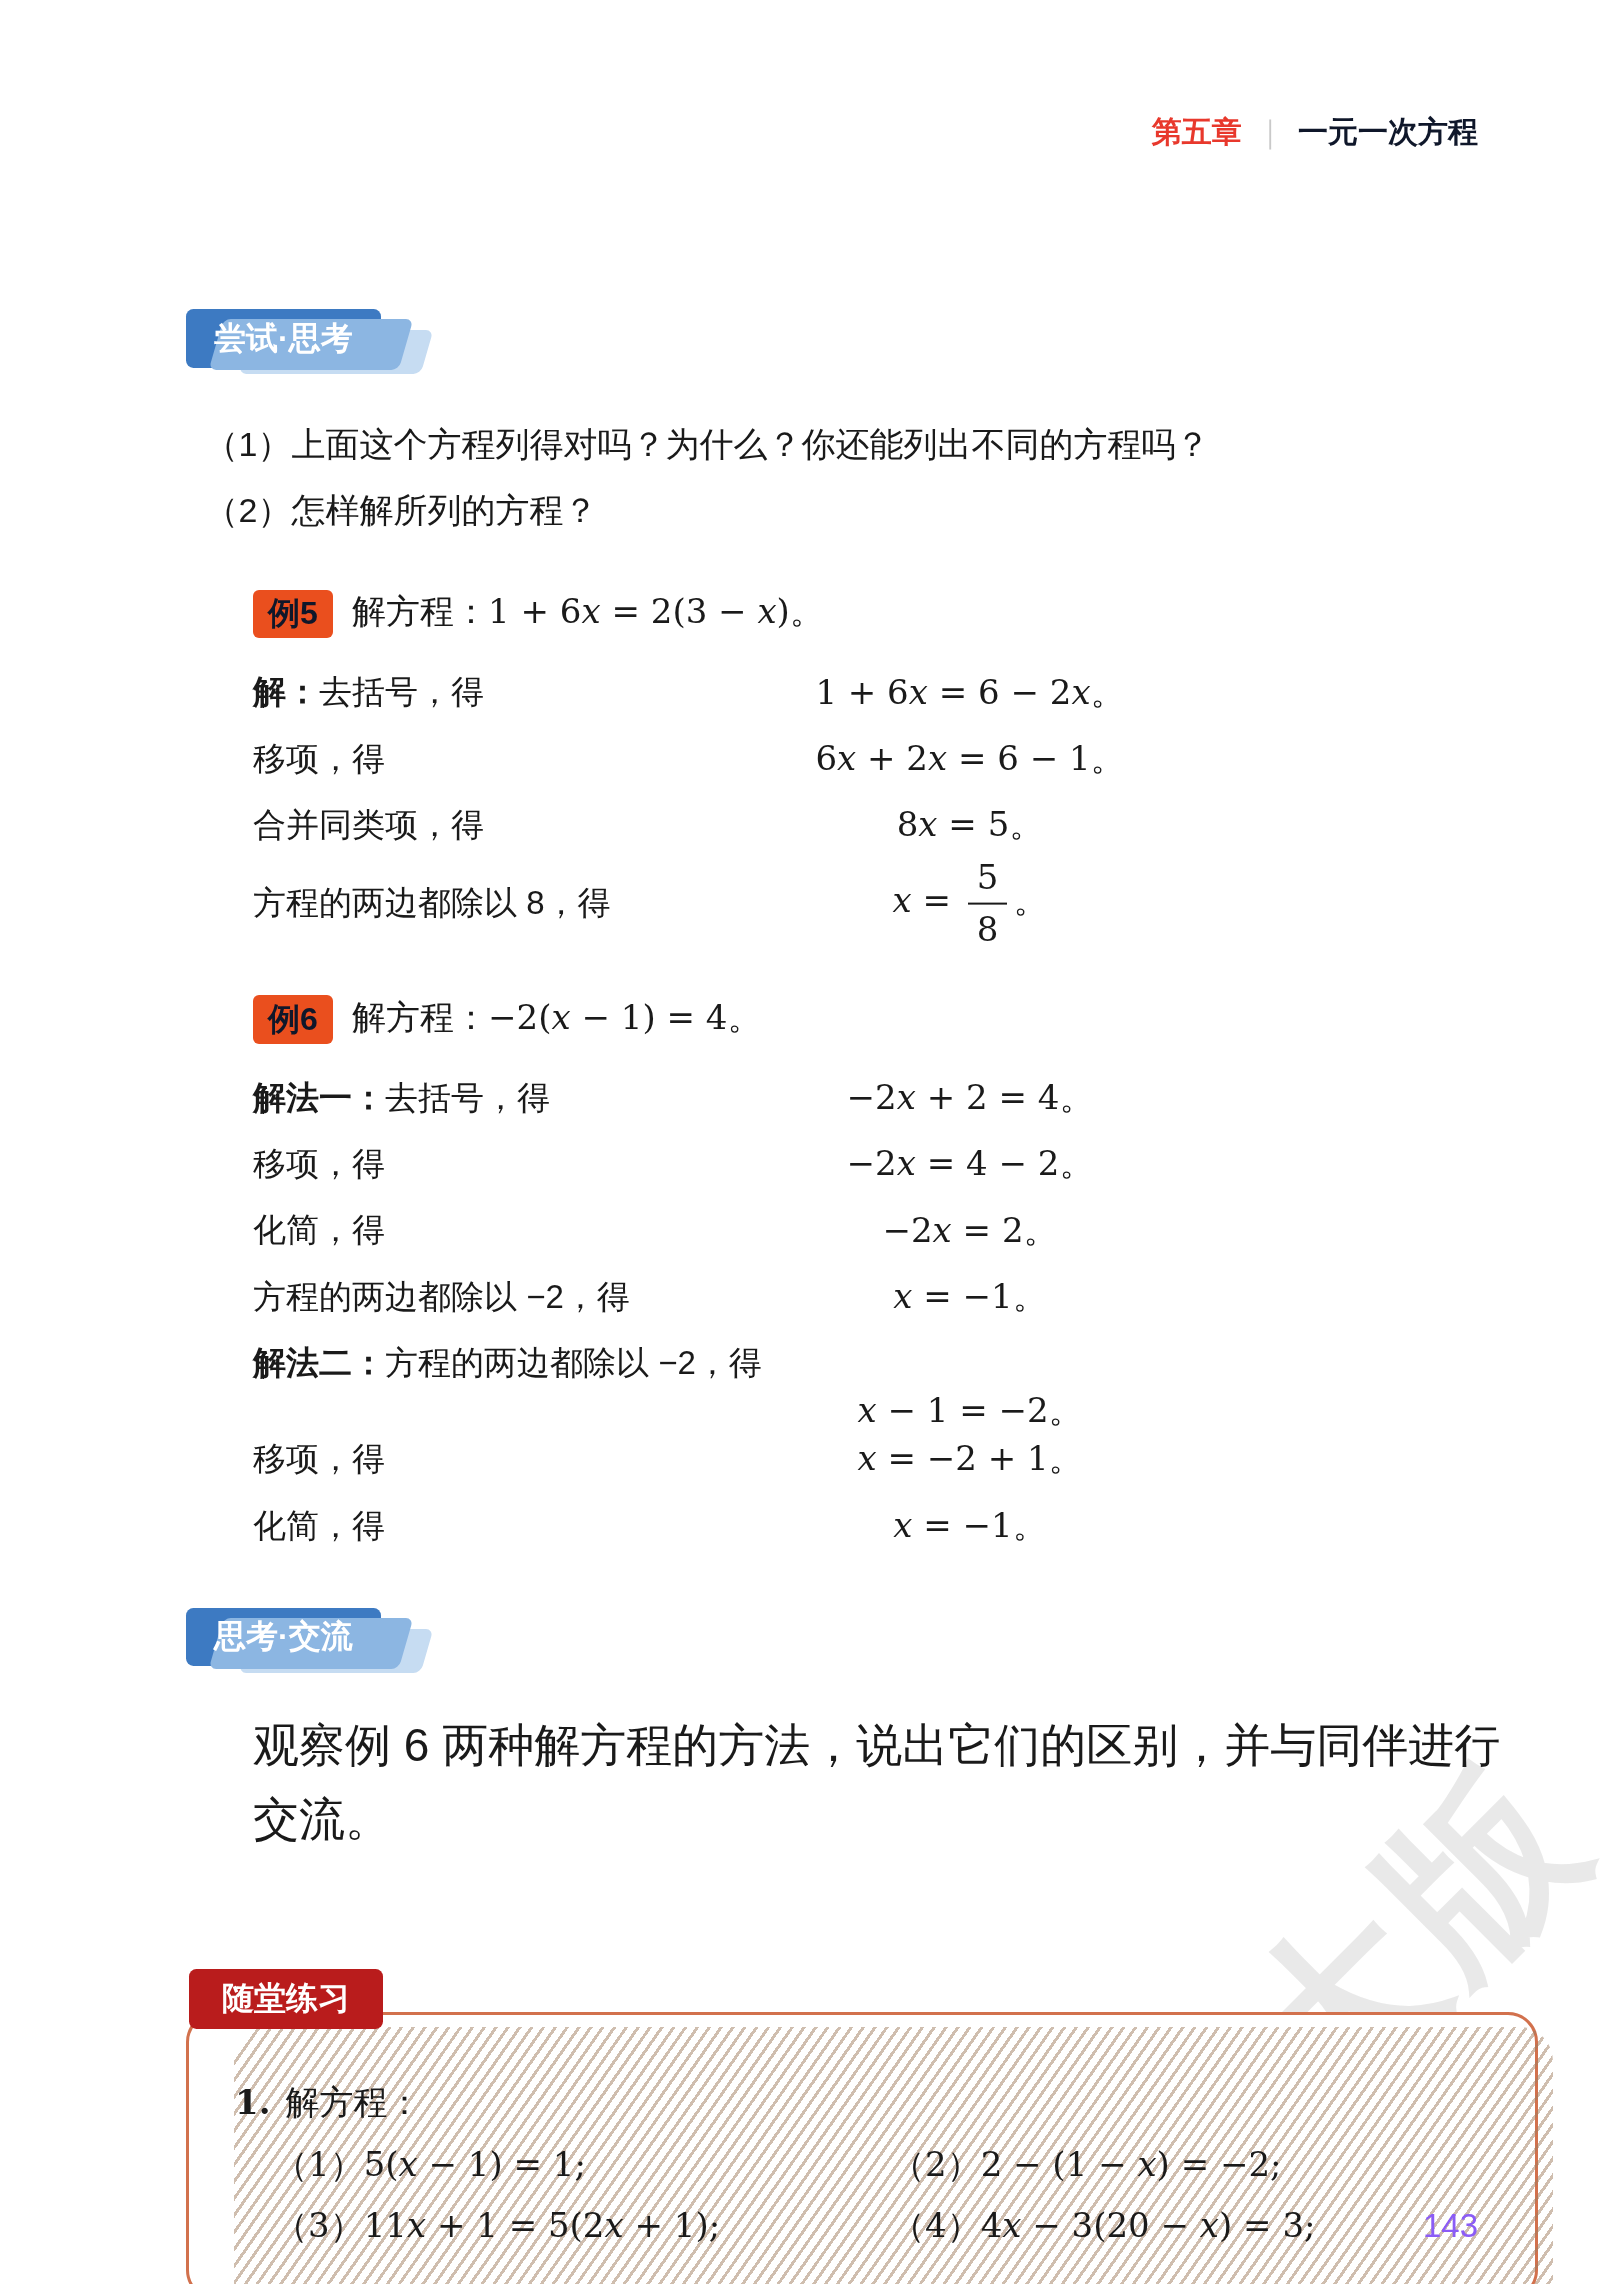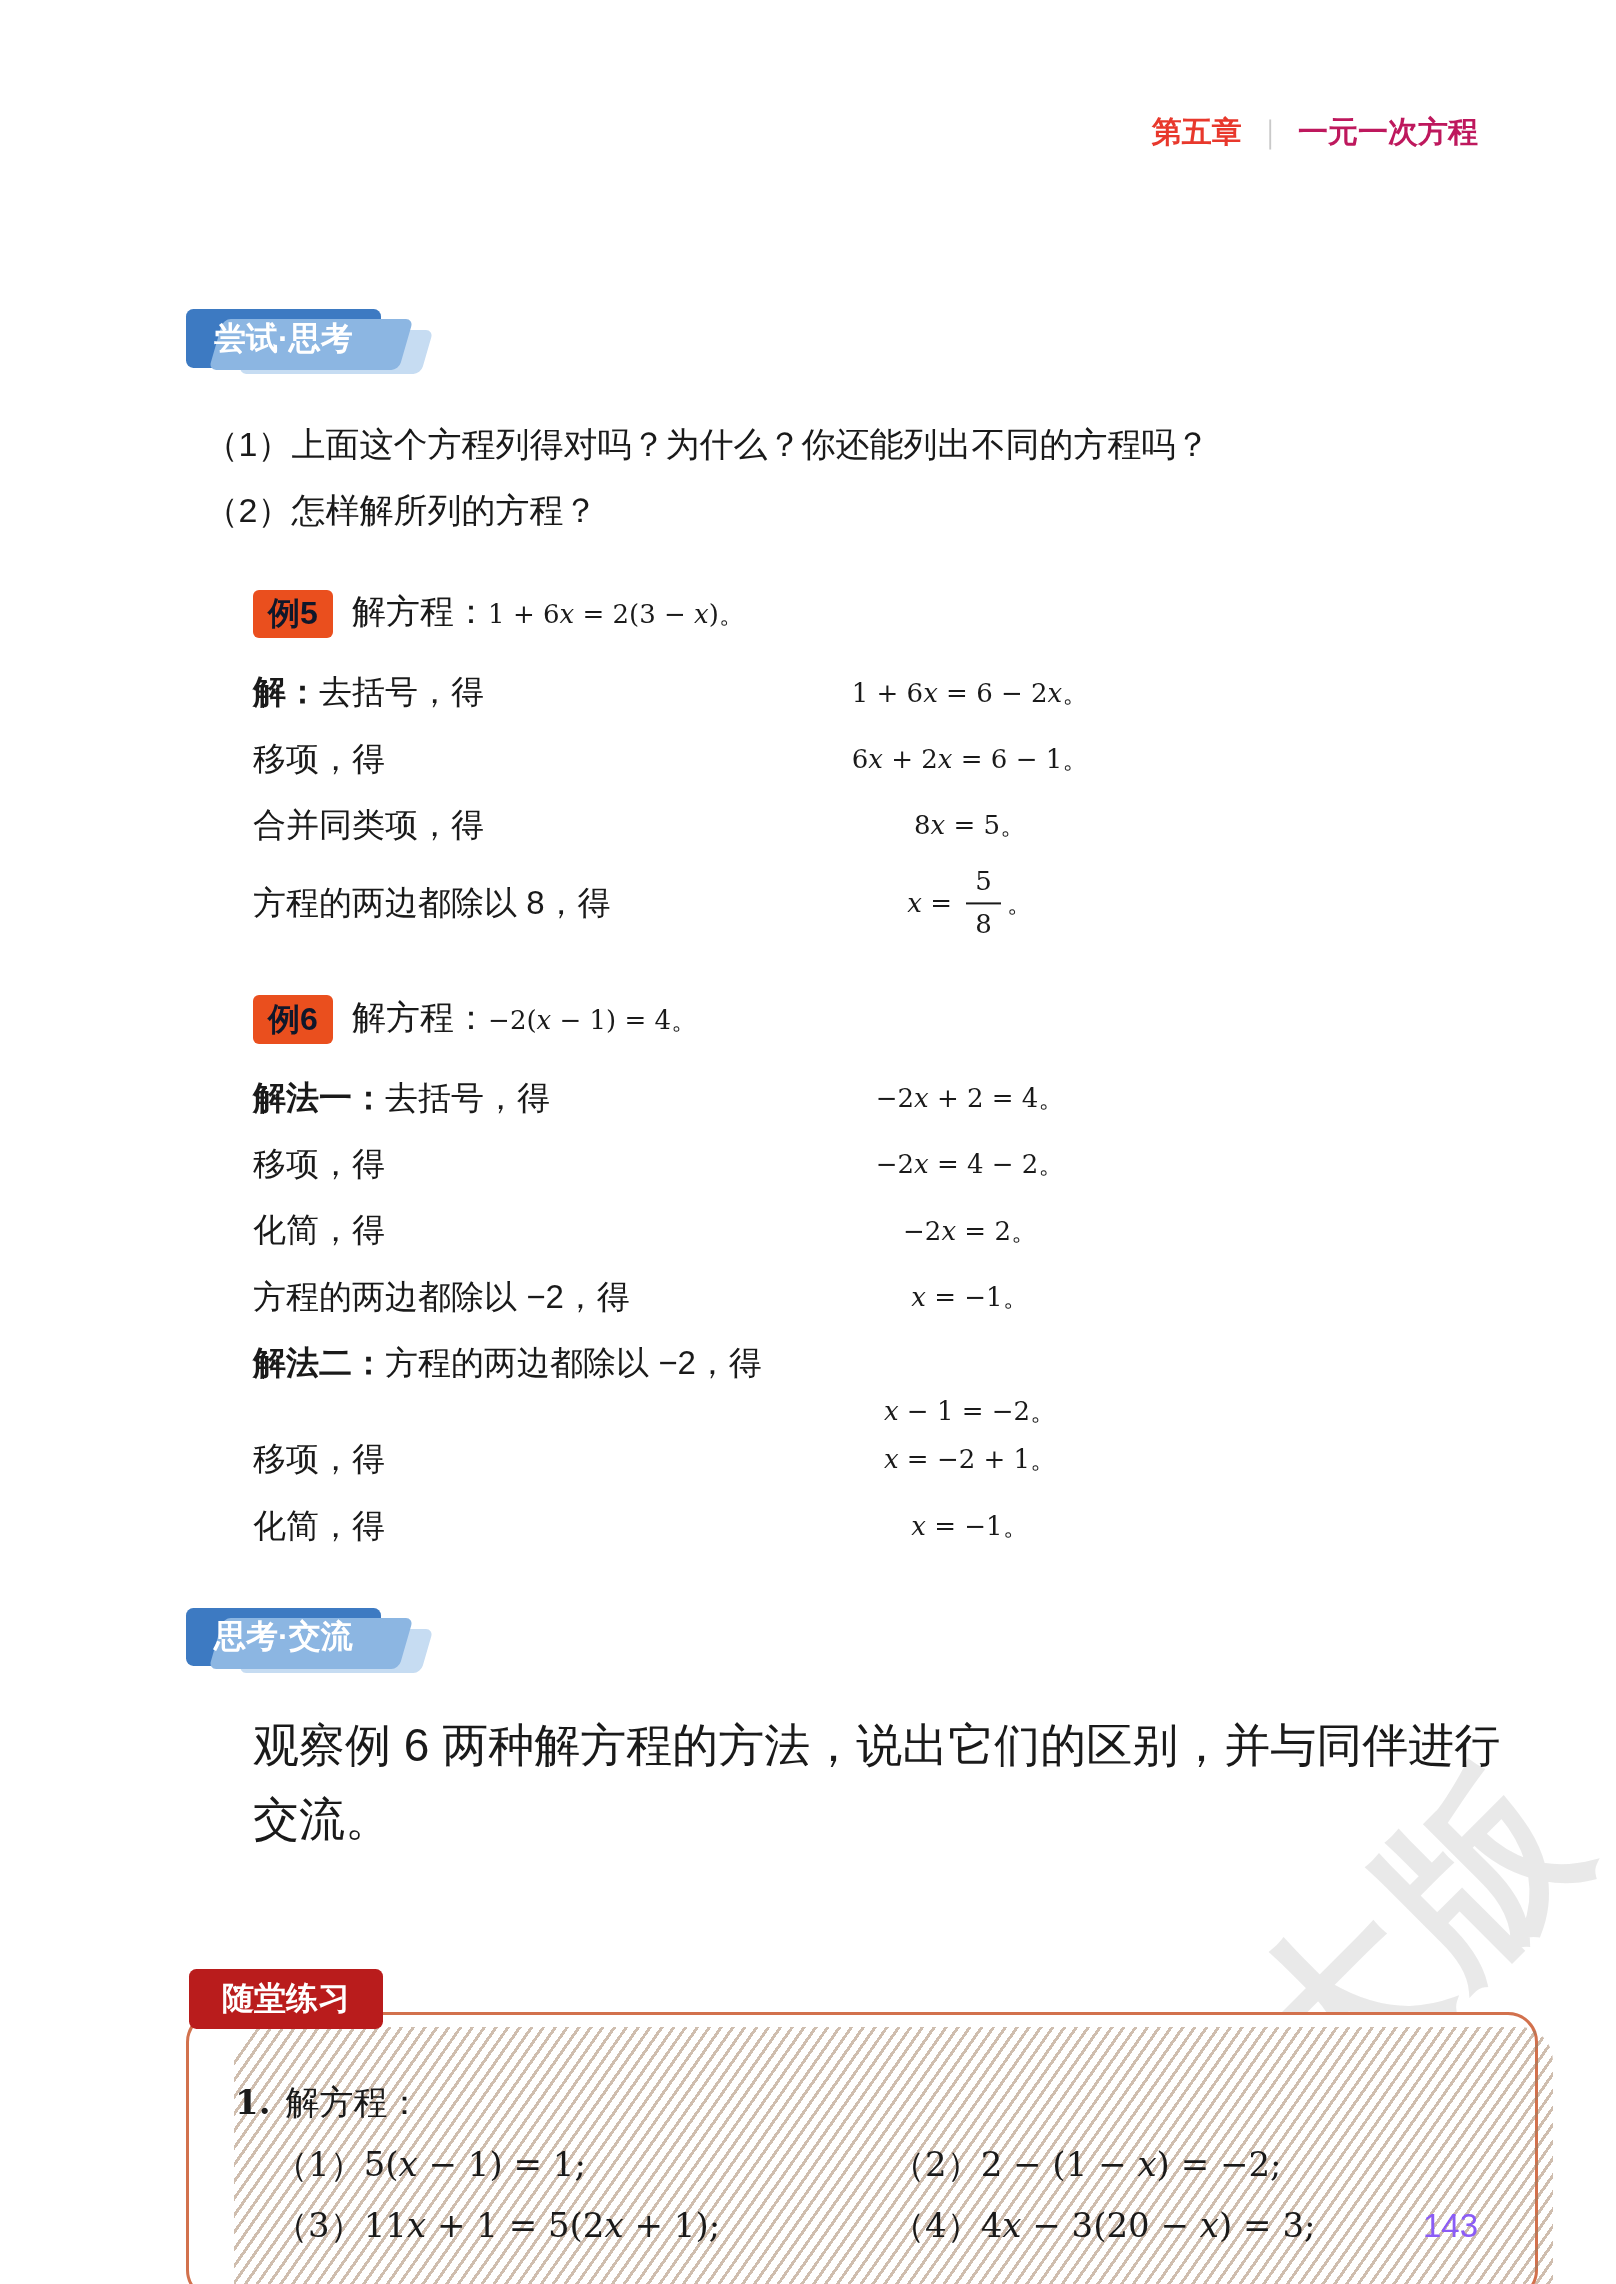--- a/index.html
+++ b/index.html
@@ -16,21 +16,21 @@
 
   
   .page-header {
     padding: 112px 138px 0 0;
     text-align: right;
     font-size: 30px;
     font-weight: bold;
   }
   .page-header .chapter { color: #e8382c; }
   .page-header .divider { color: #c9c9c9; margin: 0 13.4px; font-weight: normal; }
-  .page-header .chapter-title { color: #be185d; }
+  .page-header .chapter-title { color: #0f172a; }
 
   
   .content {
     position: relative;
     z-index: 1;
     padding: 0 78px 0 186px;
   }
 
   
   .badge-blue {
@@ -79,21 +79,21 @@
     font-weight: bold;
     font-size: 32px;
     line-height: 1;
     padding: 7.4px 15px 9px;
     border-radius: 6px;
     margin-right: 19.3px;
     vertical-align: middle;
   }
   .math, .ex-title-eq {
     font-family: "DejaVu Serif", "Liberation Serif", serif;
-    font-size: 26px;
+    font-size: 34px;
   }
   .math .mvar { font-style: italic; }
 
   .step-row { position: relative; padding: 15px 0; font-size: 33px; line-height: 1.1; }
   .step-row.tall { padding: 27px 0; }
   .step-label .step-bold { font-weight: bold; }
   .step-eq {
     position: absolute;
     left: 223px; right: 74px;
     top: 50%;

